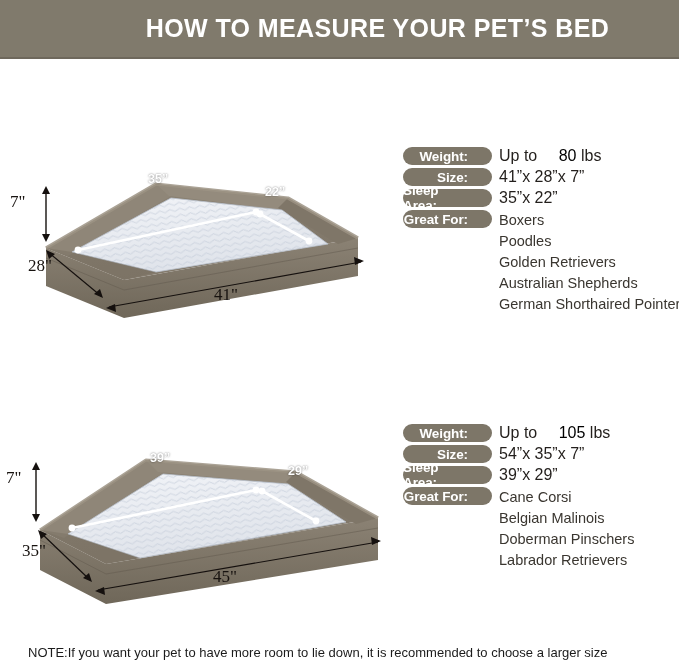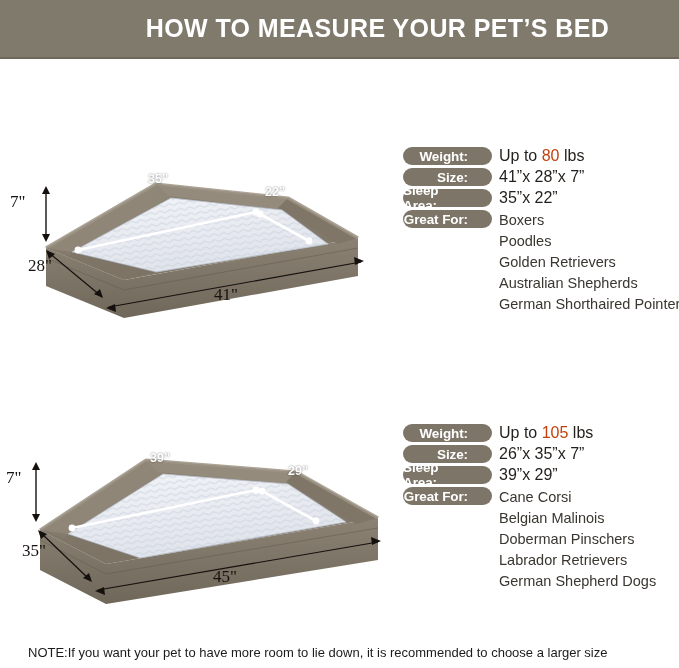--- a/index.html
+++ b/index.html
@@ -47,21 +47,21 @@
     flex:0 0 auto;
     letter-spacing:-.1px;
   }
   .spec-val{
     margin-left:7px;
     font-size:16px;
     color:#231f1c;
     line-height:18px;
     white-space:nowrap;
   }
-  .red{color:#c2410c;}
+  .red{color:#000000;margin-left:17px;}
   .breeds{position:absolute;}
   #breeds-1{left:499px;top:210px;}
   #breeds-2{left:499px;top:487px;}
   .breed-item{
     font-size:14.5px;color:#3a3630;
     height:21px;line-height:21px;white-space:nowrap;
   }
 
   
   .bed-wrap{position:absolute;}
@@ -258,32 +258,31 @@
 <div class="dim-w" style="left:150px;top:451px;">39”</div>
 <div class="dim-w" style="left:288px;top:464px;">29”</div>
 
 <div class="spec-table" id="spec-2">
   <div class="spec-row">
     <div class="pill">Weight:</div>
     <div class="spec-val"><span>Up to </span><span class="red">105</span><span> lbs</span></div>
   </div>
   <div class="spec-row">
     <div class="pill">Size:</div>
-    <div class="spec-val">26”x 35”x 7”</div>
+    <div class="spec-val">54”x 35”x 7”</div>
   </div>
   <div class="spec-row">
     <div class="pill">Sleep Area:</div>
     <div class="spec-val">39”x 29”</div>
   </div>
   <div class="spec-row">
     <div class="pill">Great For:</div>
   </div>
 </div>
 
 <div class="breeds" id="breeds-2">
   <div class="breed-item">Cane Corsi</div>
   <div class="breed-item">Belgian Malinois</div>
   <div class="breed-item">Doberman Pinschers</div>
   <div class="breed-item">Labrador Retrievers</div>
-  <div class="breed-item">German Shepherd Dogs</div>
 </div>
 
 <div class="note">NOTE:If you want your pet to have more room to lie down, it is recommended to choose a larger size</div>
 
 </body></html>

